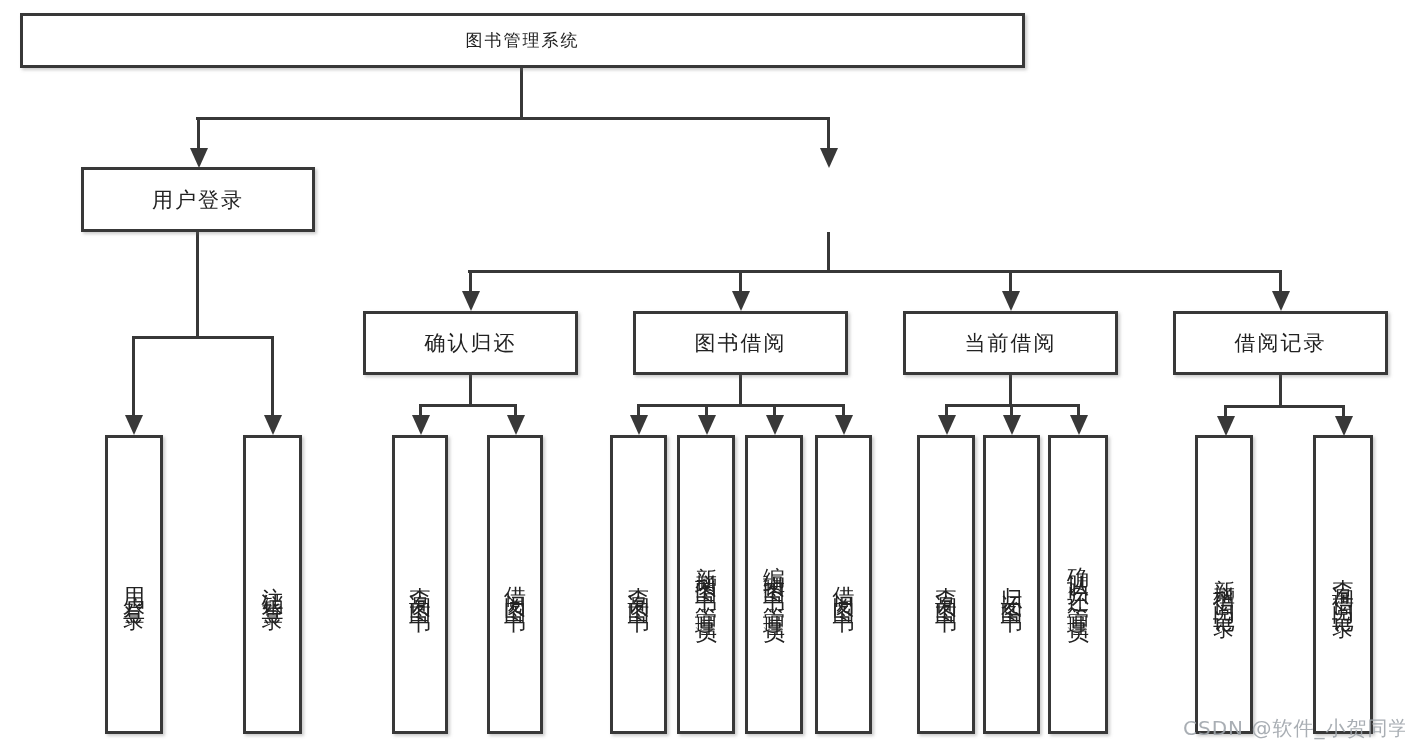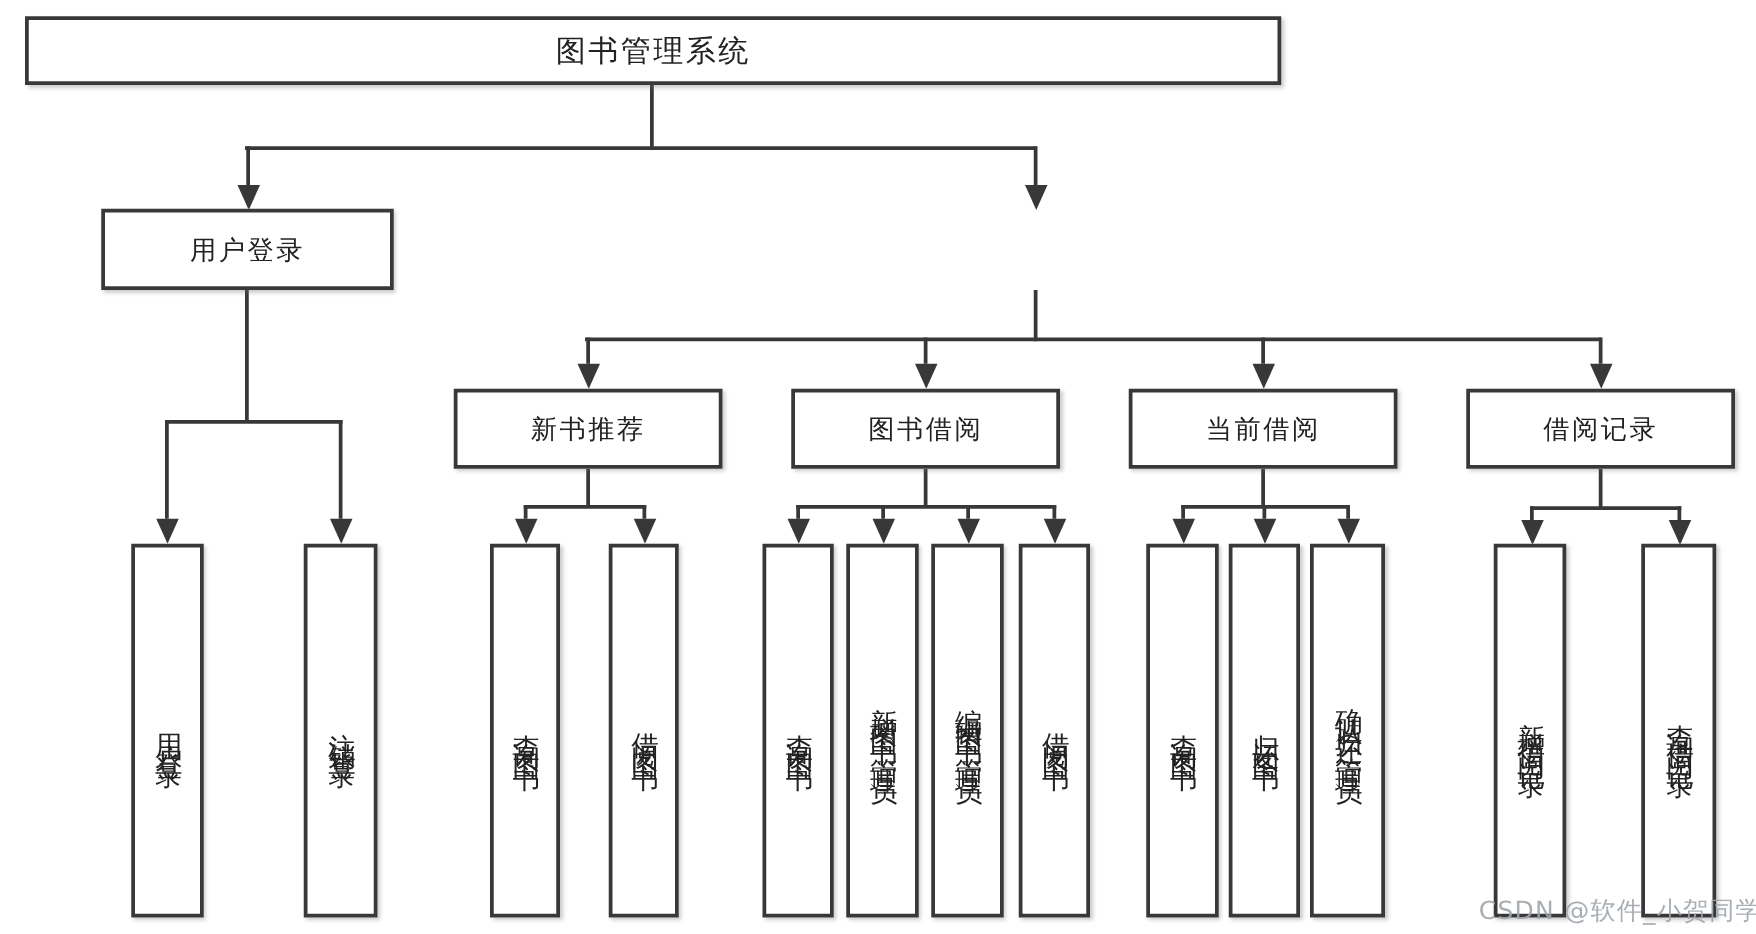--- a/index.html
+++ b/index.html
@@ -14,21 +14,21 @@
   }
   
   .node {
     position:absolute; background:#fff;
     border:3px solid var(--line,#383838);
     display:flex; align-items:center; justify-content:center;
     color:var(--text,#222222);
     box-shadow:2px 2px 3px rgba(110,110,110,.35);
   }
   .h-label { font-size:21px; letter-spacing:2px; white-space:nowrap; }
-  .root-label { font-size:24px; }
+  .root-label { font-size:17px; }
   .leaf {
     writing-mode:vertical-rl; text-orientation:mixed;
     font-size:22px; letter-spacing:8px; line-height:1;
   }
   .leaf span { white-space:nowrap; }
   
   .vl { position:absolute; width:3px; background:var(--line,#383838); }
   .hl { position:absolute; height:3px; background:var(--line,#383838); }
   .arrow { position:absolute; width:3px; background:var(--line,#383838); }
   .arrow::after {
@@ -92,21 +92,21 @@
 
   <div class="node" style="left:20px;top:13px;width:1005px;height:55px">
     <span class="h-label root-label">图书管理系统</span>
   </div>
 
   <div class="node" style="left:81px;top:167px;width:234px;height:65px">
     <span class="h-label">用户登录</span>
   </div>
 
   <div class="node" style="left:363px;top:311px;width:215px;height:64px">
-    <span class="h-label">新书推荐</span>
+    <span class="h-label">确认归还</span>
   </div>
   <div class="node" style="left:903px;top:311px;width:215px;height:64px">
     <span class="h-label">当前借阅</span>
   </div>
   <div class="node" style="left:633px;top:311px;width:215px;height:64px">
     <span class="h-label">图书借阅</span>
   </div>
   <div class="node" style="left:1173px;top:311px;width:215px;height:64px">
     <span class="h-label">借阅记录</span>
   </div>

